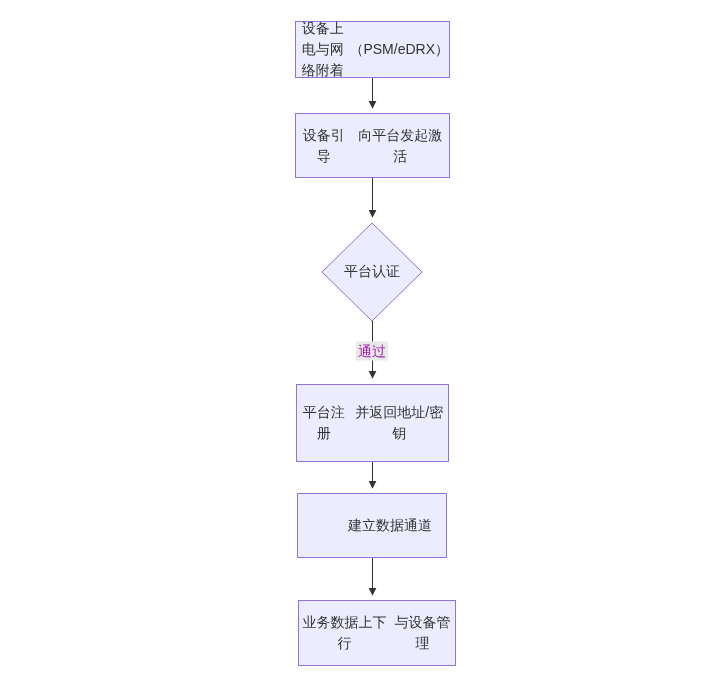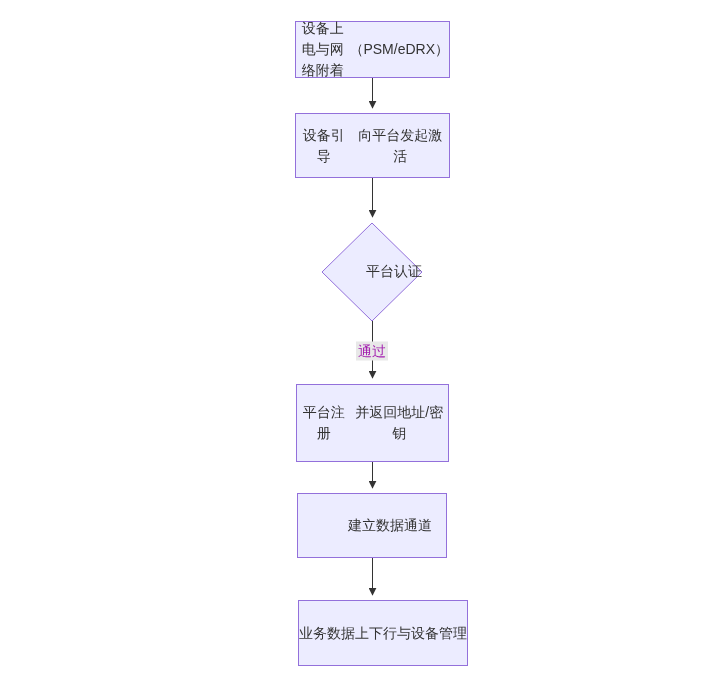--- a/index.html
+++ b/index.html
@@ -31,21 +31,21 @@
     box-sizing: border-box;
   }
   .diamond-label {
     position: absolute;
     left: 322px;
     top: 223px;
     width: 100px;
     height: 98px;
     display: flex;
     align-items: center;
-    justify-content: flex-end;
+    justify-content: center;
     color: #333333;
     font-size: 14px;
   }
   .edge-label {
     position: absolute;
     left: 372px;
     top: 351px;
     transform: translate(-50%, -50%);
     background: #e8e8e8;
     color: #a21caf;
@@ -98,18 +98,18 @@
 
   <div class="node" style="left:296px; top:384px; width:153px; height:78px;">
     <div>平台注册</div>
     <div>并返回地址/密钥</div>
   </div>
 
   <div class="node" style="left:297px; top:493px; width:150px; height:65px;padding-left:36px;">
     <div>建立数据通道</div>
   </div>
 
-  <div class="node" style="left:298px; top:600px; width:170px; height:66px;">
+  <div class="node" style="left:298px; top:600px; width:158px; height:66px;">
     <div>业务数据上下行</div>
     <div>与设备管理</div>
   </div>
 
 </div>
 
 </body></html>

